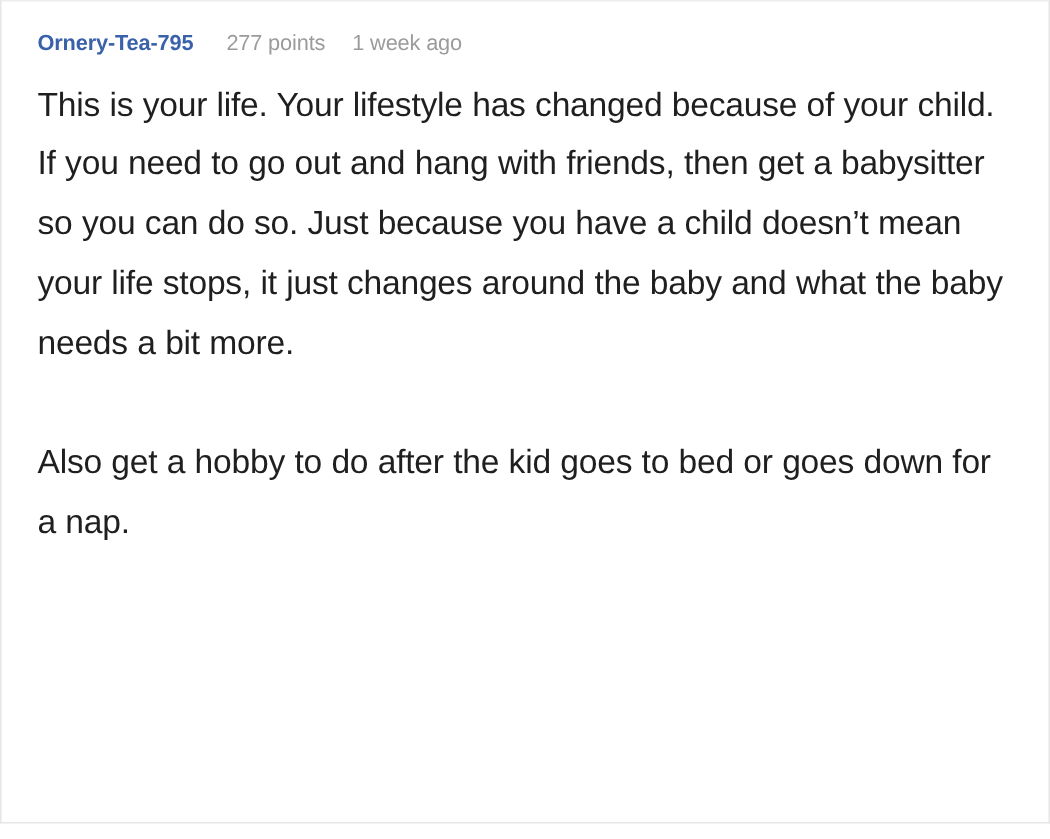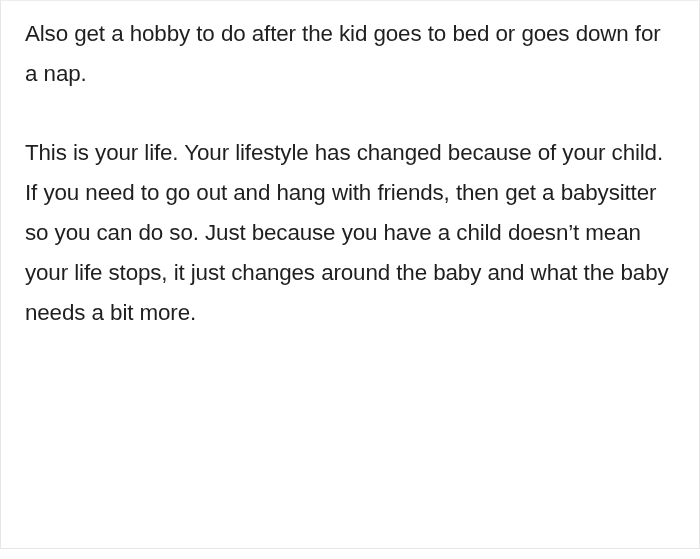--- a/index.html
+++ b/index.html
@@ -71,19 +71,24 @@
   }
   .comment-paragraph + .comment-paragraph {
     margin-top: 39.8px;
   }
 </style>
 </head>
 <body>
 
 <div id="comment-card">
 
+  <div class="comment-meta">
+    <span class="comment-author">Ornery-Tea-795</span>
+    <span class="comment-points">277 points</span>
+    <span class="comment-time">1 week ago</span>
+  </div>
 
   <div class="comment-body">
+    <p class="comment-paragraph">This is your life. Your lifestyle has changed because of your child. If you need to go out and hang with friends, then get a babysitter so you can do so. Just because you have a child doesn’t mean your life stops, it just changes around the baby and what the baby needs a bit more.</p>
     <p class="comment-paragraph">Also get a hobby to do after the kid goes to bed or goes down for a nap.</p>
-    <p class="comment-paragraph">This is your life. Your lifestyle has changed because of your child. If you need to go out and hang with friends, then get a babysitter so you can do so. Just because you have a child doesn’t mean your life stops, it just changes around the baby and what the baby needs a bit more.</p>
   </div>
 
 </div>
 
 </body></html>

